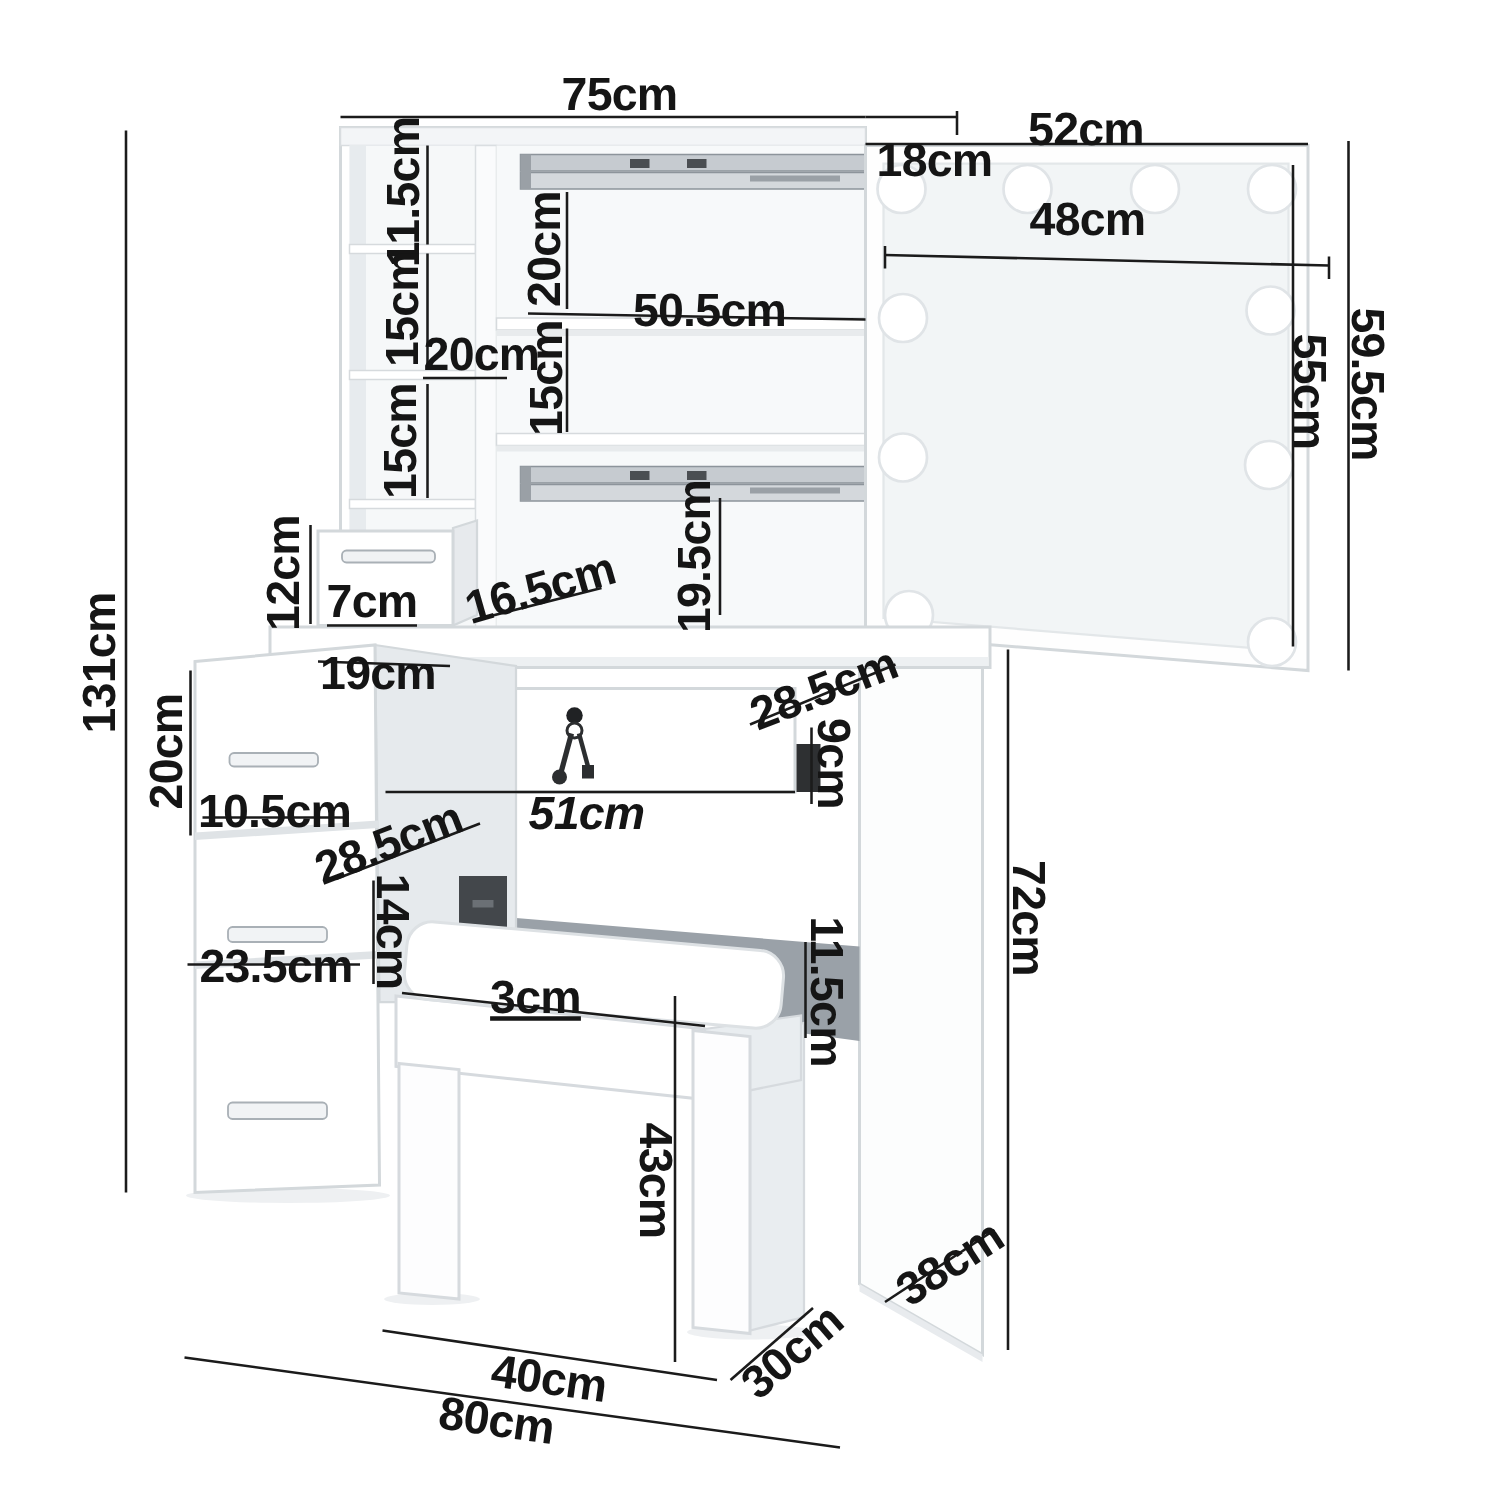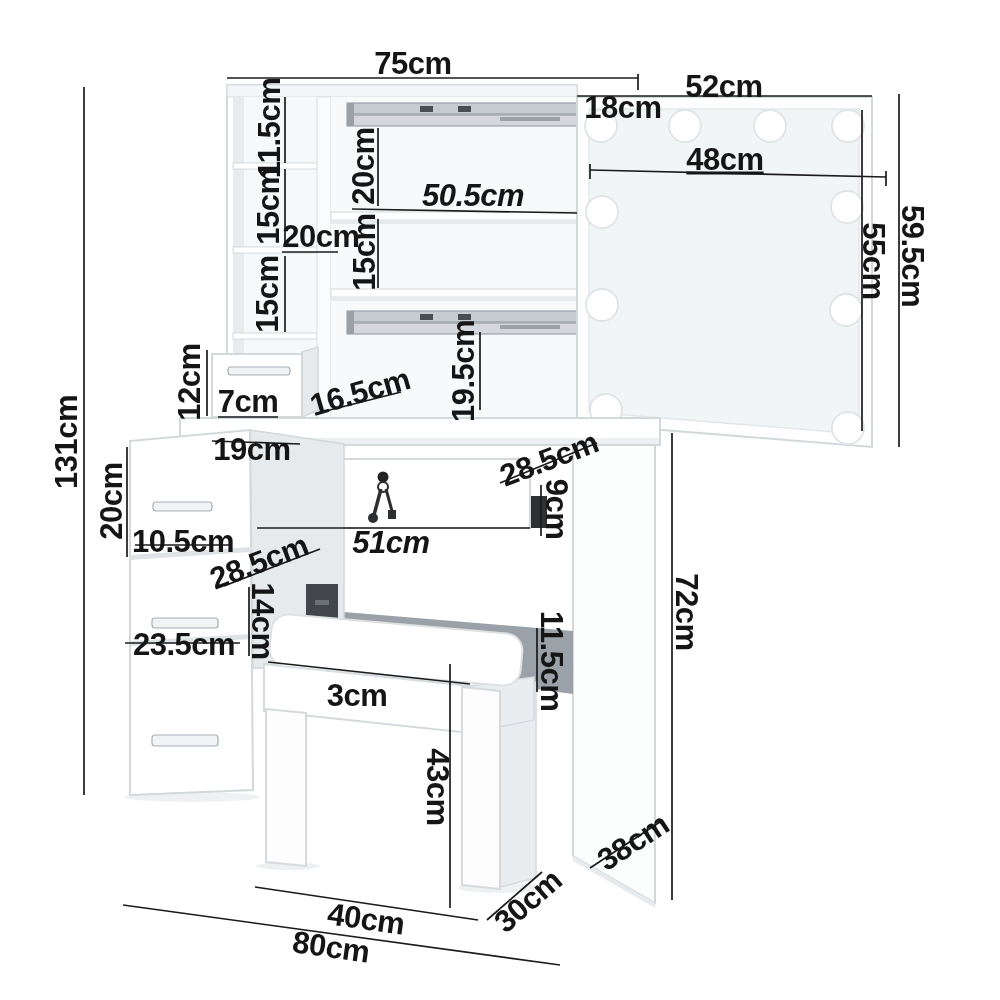--- a/index.html
+++ b/index.html
@@ -172,45 +172,45 @@
     <line x1="255" y1="887" x2="478" y2="920"></line>
     <line x1="123" y1="905" x2="560" y2="965"></line>
     <line x1="487" y1="920" x2="542" y2="872"></line>
     <line x1="590" y1="868" x2="663" y2="820"></line>
   </g>
 </svg>
 
   <div class="dim" style="left:413px;top:63px;transform:translate(-50%,-50%);">75cm</div>
   <div class="dim" style="left:623px;top:66px;transform:translate(-50%,-50%);margin-top:41px;">18cm</div>
   <div class="dim" style="left:724px;top:86px;transform:translate(-50%,-50%);">52cm</div>
-  <div class="dim" style="left:725px;top:159px;transform:translate(-50%,-50%);text-decoration:underline;">48cm</div>
+  <div class="dim" style="left:725px;top:146px;transform:translate(-50%,-50%);">48cm</div>
   <div class="dim" style="left:912px;top:256px;transform:translate(-50%,-50%) rotate(90deg);">59.5cm</div>
   <div class="dim" style="left:873px;top:261px;transform:translate(-50%,-50%) rotate(90deg);">55cm</div>
   <div class="dim" style="left:66px;top:442px;transform:translate(-50%,-50%) rotate(-90deg);">131cm</div>
   <div class="dim" style="left:269px;top:128px;transform:translate(-50%,-50%) rotate(-90deg);">11.5cm</div>
   <div class="dim" style="left:268px;top:206px;transform:translate(-50%,-50%) rotate(-90deg);">15cm</div>
   <div class="dim" style="left:321px;top:236px;transform:translate(-50%,-50%);">20cm</div>
   <div class="dim" style="left:267px;top:294px;transform:translate(-50%,-50%) rotate(-90deg);">15cm</div>
   <div class="dim" style="left:363px;top:166px;transform:translate(-50%,-50%) rotate(-90deg);">20cm</div>
   <div class="dim" style="left:364px;top:252px;transform:translate(-50%,-50%) rotate(-90deg);">15cm</div>
-  <div class="dim" style="left:473px;top:195px;transform:translate(-50%,-50%);font-style:italic;">50.5cm</div>
+  <div class="dim" style="left:473px;top:207px;transform:translate(-50%,-50%);">50.5cm</div>
   <div class="dim" style="left:463px;top:371px;transform:translate(-50%,-50%) rotate(-90deg);">19.5cm</div>
   <div class="dim" style="left:189px;top:382px;transform:translate(-50%,-50%) rotate(-90deg);">12cm</div>
   <div class="dim" style="left:248px;top:401px;transform:translate(-50%,-50%);">7cm</div>
   <div class="dim" style="left:360px;top:392px;transform:translate(-50%,-50%) rotate(-16deg);">16.5cm</div>
   <div class="dim" style="left:252px;top:449px;transform:translate(-50%,-50%);">19cm</div>
   <div class="dim" style="left:549px;top:459px;transform:translate(-50%,-50%) rotate(-21deg);">28.5cm</div>
   <div class="dim" style="left:556px;top:509px;transform:translate(-50%,-50%) rotate(90deg);">9cm</div>
   <div class="dim" style="left:391px;top:542px;transform:translate(-50%,-50%);font-style:italic;">51cm</div>
   <div class="dim" style="left:111px;top:501px;transform:translate(-50%,-50%) rotate(-90deg);">20cm</div>
   <div class="dim" style="left:183px;top:541px;transform:translate(-50%,-50%);">10.5cm</div>
   <div class="dim" style="left:259px;top:562px;transform:translate(-50%,-50%) rotate(-21deg);">28.5cm</div>
   <div class="dim" style="left:262px;top:621px;transform:translate(-50%,-50%) rotate(90deg);">14cm</div>
   <div class="dim" style="left:184px;top:644px;transform:translate(-50%,-50%);">23.5cm</div>
-  <div class="dim" style="left:357px;top:695px;transform:translate(-50%,-50%);">3cm</div>
+  <div class="dim" style="left:357px;top:665px;transform:translate(-50%,-50%);text-decoration:underline;">3cm</div>
   <div class="dim" style="left:551px;top:661px;transform:translate(-50%,-50%) rotate(90deg);">11.5cm</div>
   <div class="dim" style="left:686px;top:612px;transform:translate(-50%,-50%) rotate(90deg);">72cm</div>
   <div class="dim" style="left:437px;top:787px;transform:translate(-50%,-50%) rotate(90deg);">43cm</div>
   <div class="dim" style="left:366px;top:919px;transform:translate(-50%,-50%) rotate(8deg);">40cm</div>
   <div class="dim" style="left:331px;top:947px;transform:translate(-50%,-50%) rotate(8deg);">80cm</div>
   <div class="dim" style="left:528px;top:901px;transform:translate(-50%,-50%) rotate(-41deg);">30cm</div>
   <div class="dim" style="left:633px;top:842px;transform:translate(-50%,-50%) rotate(-33deg);">38cm</div>
 
 </div>
 

